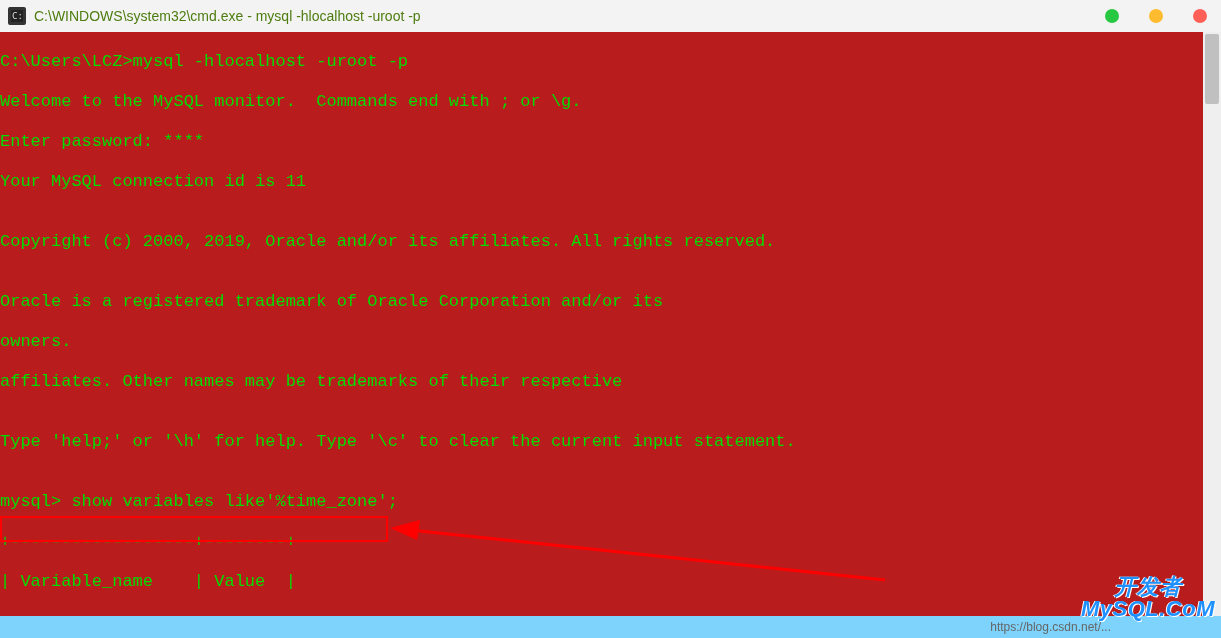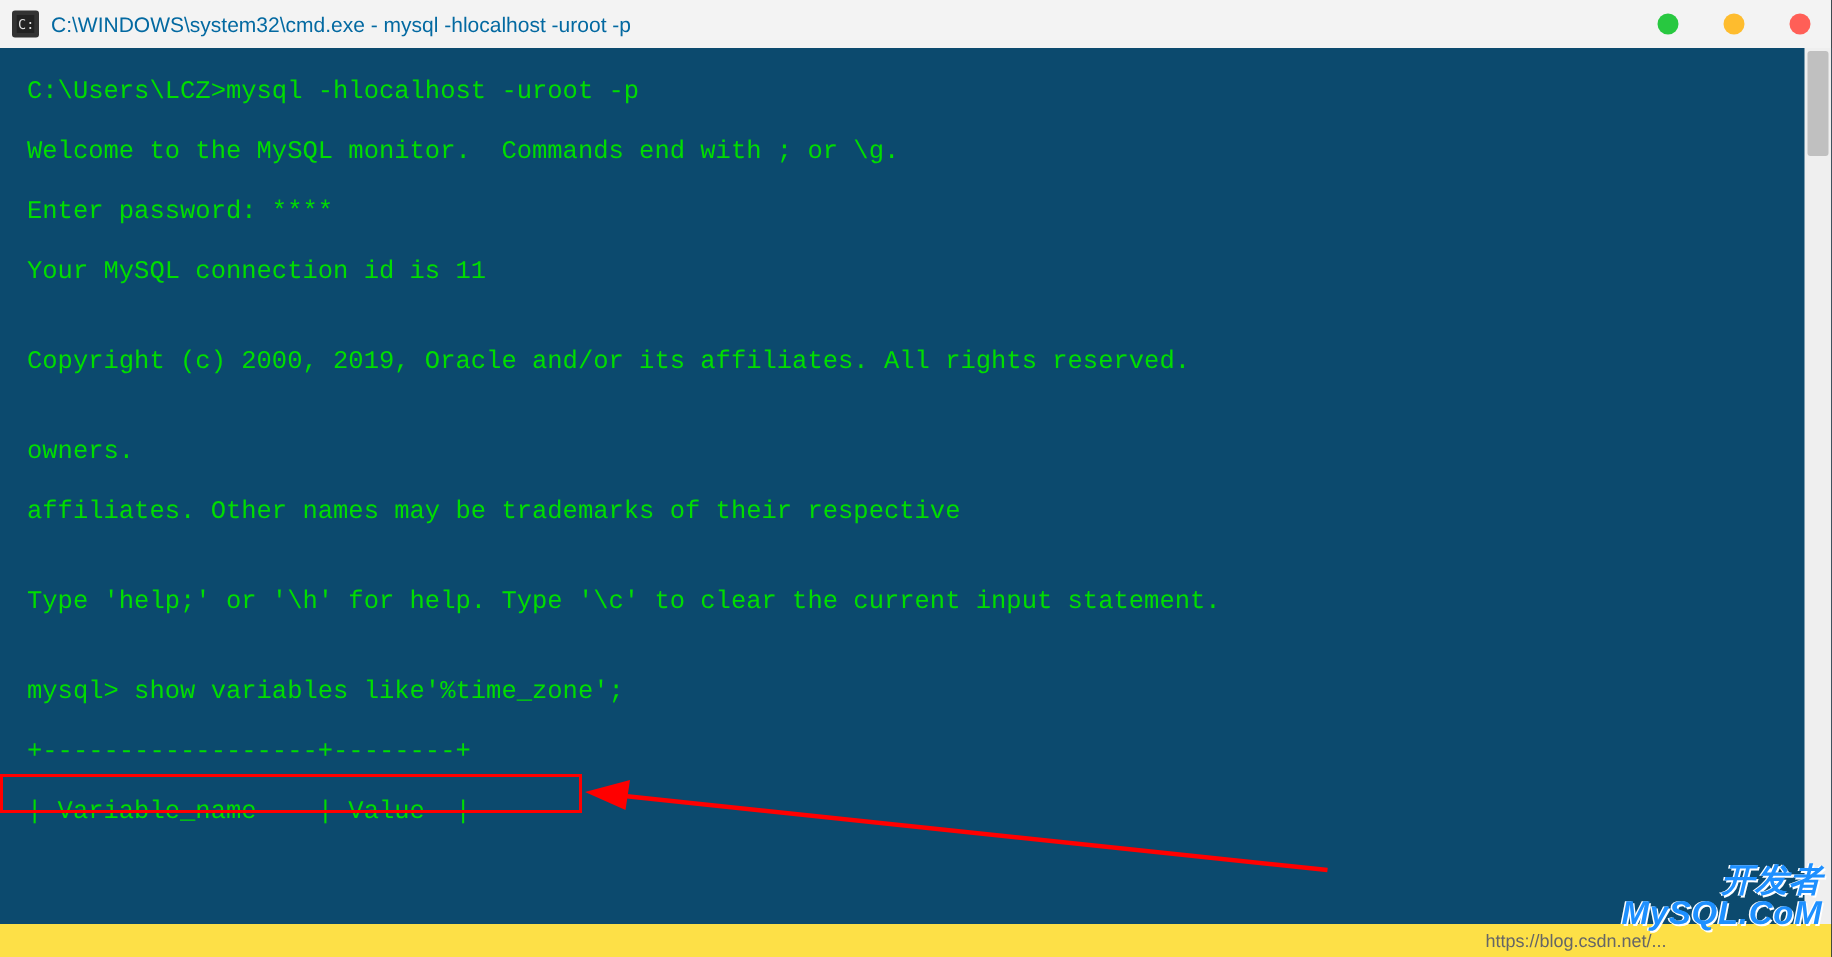--- a/index.html
+++ b/index.html
@@ -26,21 +26,21 @@
     height: 18px;
     background: #333;
     border-radius: 2px;
     display: flex;
     align-items: center;
     justify-content: center;
     margin-right: 8px;
   }
   .title-icon svg { display:block; }
   .title-text {
-    color: #0369a1;
+    color: #4d7c0f;
     font-family: "Segoe UI", Arial, sans-serif;
     font-size: 14px;
   }
   .traffic-lights {
     position: absolute;
     right: 14px;
     top: 0;
     height: 32px;
     display: flex;
     align-items: center;
@@ -55,27 +55,26 @@
   .dot.green  { background: #28c840; }
   .dot.yellow { background: #febc2e; }
   .dot.red    { background: #ff5f57; }
 
   .terminal {
     position: absolute;
     top: 32px;
     left: 0;
     right: 0;
     bottom: 0;
-    background: #0c4a6e;
+    background: #b91c1c;
     color: #00dd00;
     font-size: 17px;
     line-height: 20px;
     white-space: pre;
     overflow: hidden;
-    padding-left: 18px;
   }
   .terminal .line { white-space: pre; }
   .highlight-box {
     position: absolute;
     border: 2px solid #ff0000;
     pointer-events: none;
     box-sizing: border-box;
   }
   .arrow-svg {
     position: absolute;
@@ -98,21 +97,21 @@
     background: #c0c0c0;
     border-radius: 2px;
     cursor: pointer;
   }
   .statusbar {
     position: absolute;
     left: 0;
     right: 0;
     bottom: 0;
     height: 22px;
-    background: #fde047;
+    background: #7dd3fc;
     color: #666;
     font-family: "Segoe UI", Arial, sans-serif;
     font-size: 12px;
     display: flex;
     align-items: center;
     justify-content: flex-end;
     padding-right: 110px;
     box-sizing: border-box;
   }
   .watermark {
@@ -121,21 +120,21 @@
     bottom: 18px;
     color: #1e90ff;
     font-family: "Arial Black", Arial, sans-serif;
     font-weight: 900;
     font-style: italic;
     font-size: 22px;
     line-height: 22px;
     letter-spacing: 0.5px;
     text-shadow: 1px 1px 0 #fff, -1px 0 0 #fff;
     pointer-events: none;
-    text-align: right;
+    text-align: center;
   }
 </style>
 </head>
 <body>
 
 <div class="titlebar">
   <span class="title-icon">
     <svg width="12" height="12" viewBox="0 0 12 12">
       <rect x="0" y="0" width="12" height="12" fill="#222"></rect>
       <text x="1" y="9" font-size="9" fill="#ddd" font-family="Consolas,monospace">C:</text>
@@ -150,20 +149,21 @@
 </div>
 
 <div class="terminal">
 <div class="line">C:\Users\LCZ&gt;mysql -hlocalhost -uroot -p</div>
 <div class="line">Welcome to the MySQL monitor.  Commands end with ; or \g.</div>
 <div class="line">Enter password: ****</div>
 <div class="line">Your MySQL connection id is 11</div>
 <div class="line"></div>
 <div class="line">Copyright (c) 2000, 2019, Oracle and/or its affiliates. All rights reserved.</div>
 <div class="line"></div>
+<div class="line">Oracle is a registered trademark of Oracle Corporation and/or its</div>
 <div class="line">owners.</div>
 <div class="line">affiliates. Other names may be trademarks of their respective</div>
 <div class="line"></div>
 <div class="line">Type 'help;' or '\h' for help. Type '\c' to clear the current input statement.</div>
 <div class="line"></div>
 <div class="line">mysql&gt; show variables like'%time_zone';</div>
 <div class="line">+------------------+--------+</div>
 <div class="line">| Variable_name    | Value  |</div>
 
 

